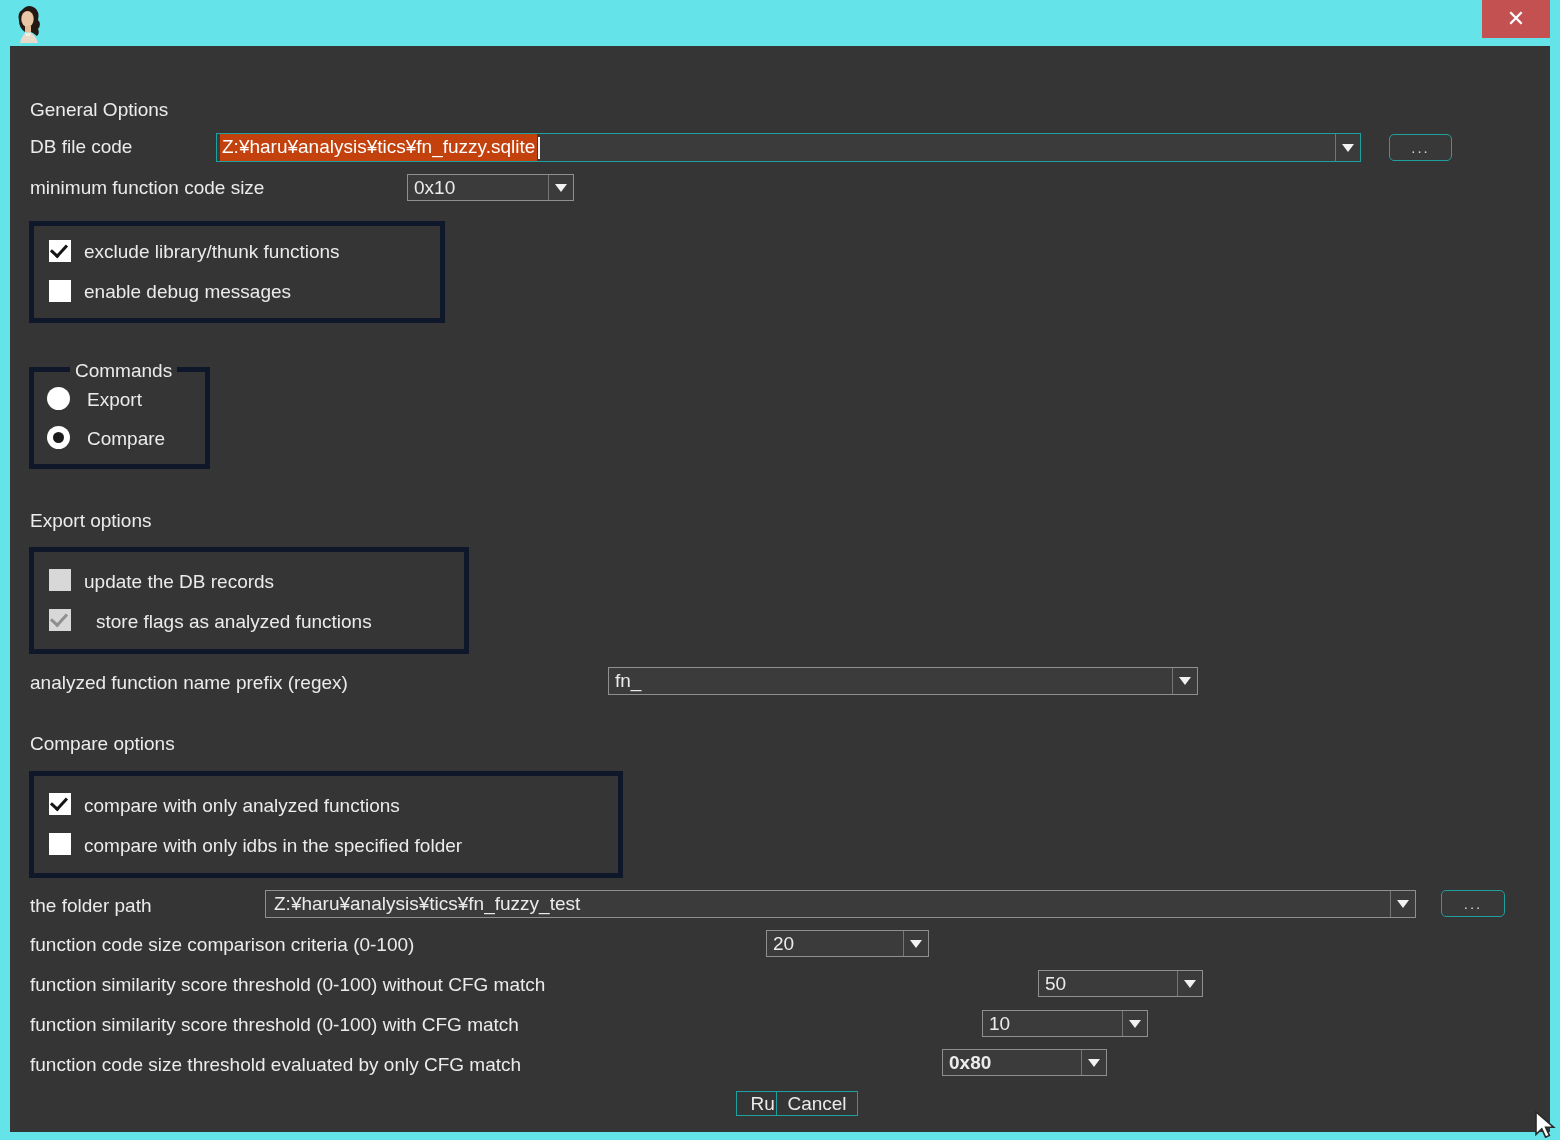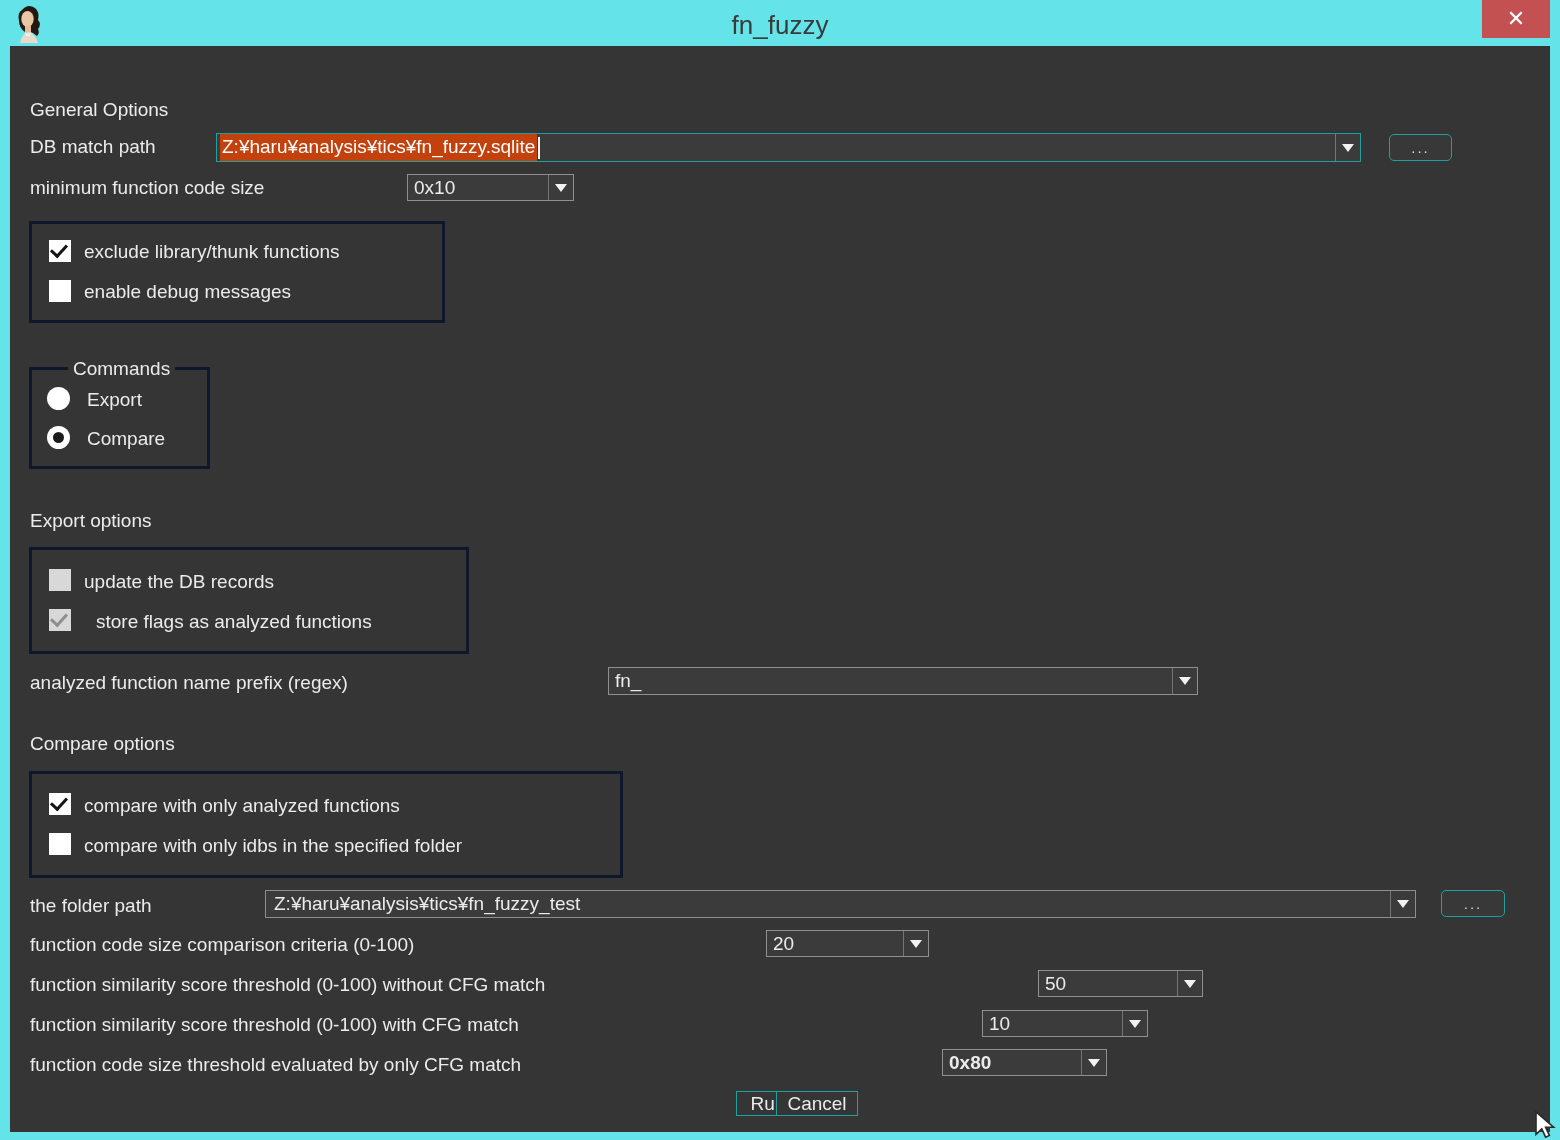--- a/index.html
+++ b/index.html
@@ -27,21 +27,21 @@
   .combo-value .sel{background:#c2410c;color:#ffffff;padding:2px 2px 3px 2px;}
   .caret{width:2px;height:22px;background:#f5f5f5;margin-left:1px;}
   .combo-arrow{width:24px;border-left:1px solid #757575;display:flex;align-items:center;justify-content:center;}
   .tri{width:0;height:0;border-left:6px solid transparent;border-right:6px solid transparent;
     border-top:8px solid #f2f2f2;}
 
   .browse-btn{position:absolute;box-sizing:border-box;border:1px solid #1fa09e;border-radius:5px;
     background:#383838;color:#d8d8d8;font-size:15px;letter-spacing:2px;
     display:flex;align-items:center;justify-content:center;}
 
-  .groupbox{position:absolute;border:3px solid #0f172a;box-sizing:border-box;}
+  .groupbox{position:absolute;border:5px solid #0f172a;box-sizing:border-box;}
   .legend{position:absolute;top:-12px;background:#353535;padding:0 5px;font-size:19px;color:#ebebeb;}
 
   .checkbox{position:absolute;width:22px;height:22px;background:#ffffff;}
   .checkbox .check{display:none;position:absolute;left:5px;top:1px;width:7px;height:13px;
     border-right:3px solid #151515;border-bottom:3px solid #151515;transform:rotate(42deg);}
   .checkbox.on .check{display:block;}
   .checkbox.disabled{background:#d8d8d8;}
   .checkbox.disabled .check{border-color:#8f8f8f;}
 
   .radio{position:absolute;width:23px;height:23px;border-radius:50%;background:#ffffff;}
@@ -60,31 +60,30 @@
 <div class="titlebar">
   <span class="app-icon">
     <svg width="30" height="40" viewBox="0 0 30 40">
       <path d="M9 7 Q15 0 22 5 Q27 9 25 17 Q29 21 25 26 Q27 30 24 33 L20 30 Q15 27 12 29 Q6 25 6 18 Q4 10 9 7 Z" fill="#241812"></path>
       <ellipse cx="14.5" cy="16" rx="6.2" ry="8" fill="#e8c7a6"></ellipse>
       <path d="M12 23 L18 23 L18 29 L12 29 Z" fill="#e2bd9c"></path>
       <path d="M7 40 Q9 30 15 29 Q22 30 25 40 Z" fill="#e8d9c8"></path>
       <path d="M12 29 Q15 32 18 29 L17 33 L13 33 Z" fill="#f4f0e8"></path>
     </svg>
   </span>
-  <div class="title">fn_fuzzy</div>
   <div class="close-btn">
     <span>✕</span>
   </div>
 </div>
 
 <div class="content"></div>
 
 <div class="label heading" style="left:30px;top:99px;">General Options</div>
 
-<div class="label" style="left:30px;top:136px;">DB match path</div>
+<div class="label" style="left:30px;top:136px;">DB file code</div>
 <div class="combo focus" style="left:216px;top:133px;width:1145px;height:29px;">
   <div class="combo-value">
     <span class="sel">Z:¥haru¥analysis¥tics¥fn_fuzzy.sqlite</span>
     <span class="caret"></span>
   </div>
   <div class="combo-arrow">
       <i class="tri"></i>
     </div>
 </div>
 <div class="browse-btn" style="left:1389px;top:134px;width:63px;height:27px;">...</div>

